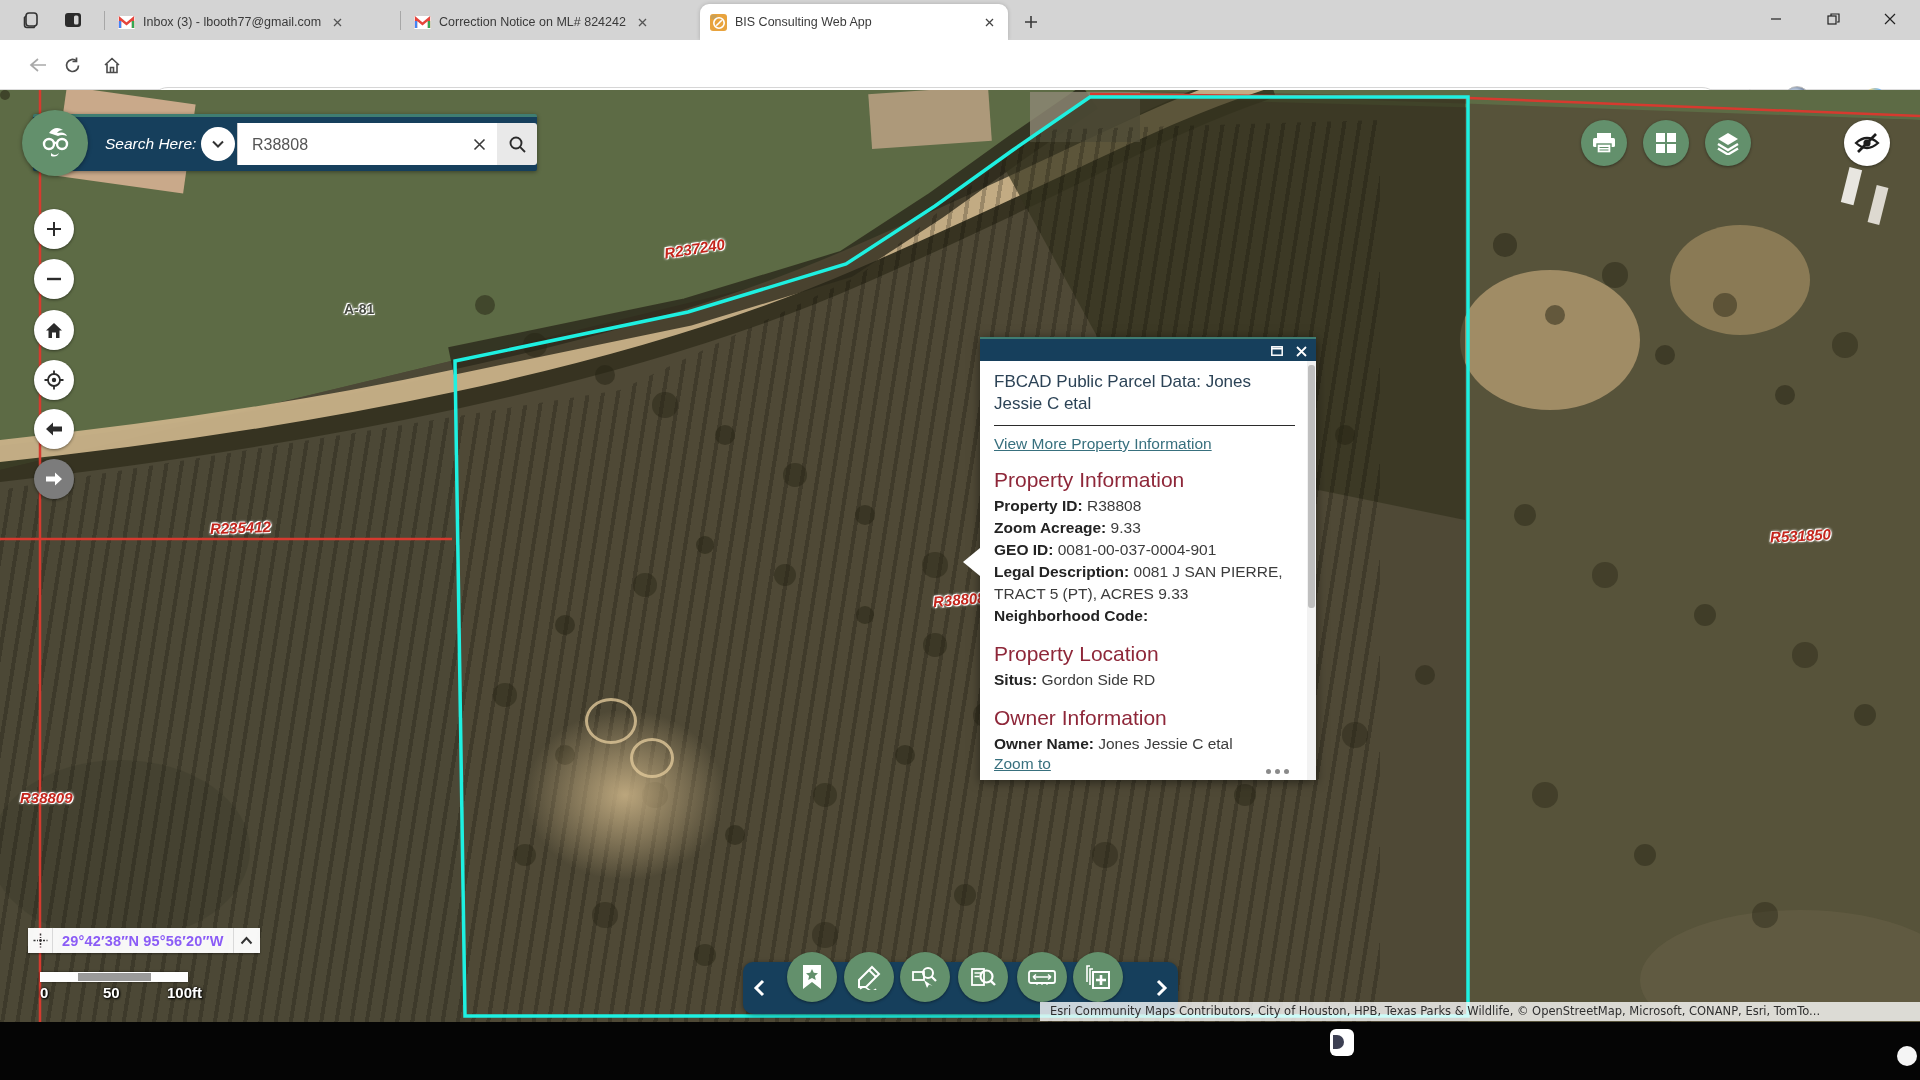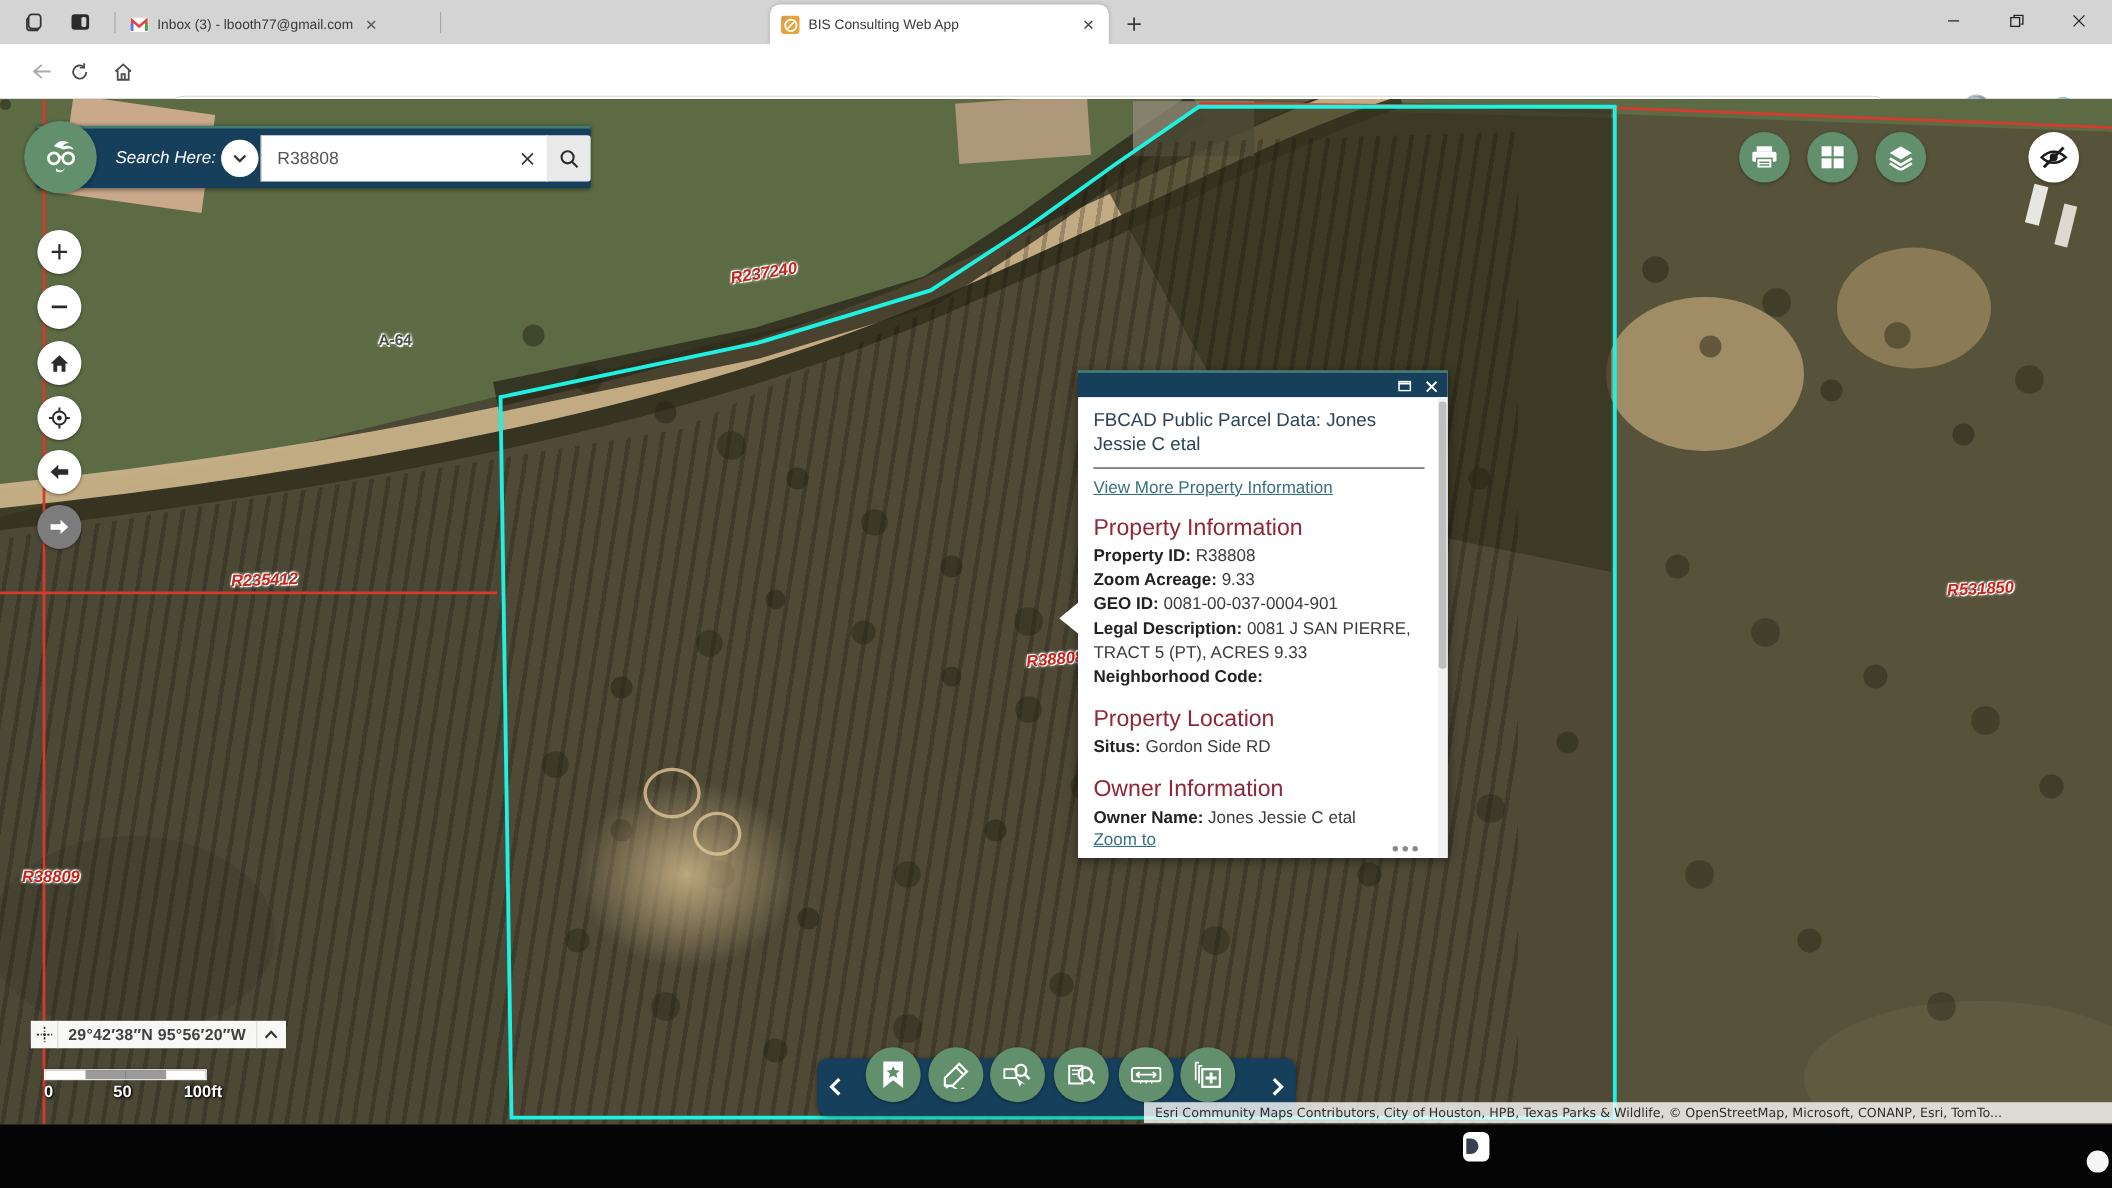--- a/index.html
+++ b/index.html
@@ -88,21 +88,21 @@
   .dots3{position:absolute;right:18px;bottom:6px;display:flex;gap:4px;}
   .dots3 i{width:5px;height:5px;border-radius:50%;background:#8a8a8a;}
   .pscroll{position:absolute;right:0;top:24px;bottom:0;width:9px;background:#f2f2f2;}
   .pthumb{position:absolute;left:1px;top:4px;width:7px;height:243px;background:#bfbfbf;border-radius:3px;}
   
   .navbar{position:absolute;left:743px;top:962px;width:435px;height:52px;background:#163f5c;border-radius:10px;box-shadow:0 1px 5px rgba(0,0,0,.4);}
   .nb-chev{position:absolute;top:14px;width:24px;height:24px;display:flex;align-items:center;justify-content:center;}
   .nb-btn{position:absolute;top:952px;width:50px;height:50px;border-radius:50%;background:#63906c;box-shadow:0 1px 3px rgba(0,0,0,.4);display:flex;align-items:center;justify-content:center;}
   .coords{position:absolute;left:28px;top:928px;height:25px;background:rgba(255,255,255,.96);display:flex;align-items:center;box-shadow:0 1px 2px rgba(0,0,0,.4);}
   .coords .box{width:24px;height:25px;display:flex;align-items:center;justify-content:center;border-right:1px solid #d9d9d9;}
-  .coords .txt{padding:0 9px;font-size:14.5px;font-weight:bold;color:#404040;letter-spacing:.2px;}
+  .coords .txt{padding:0 9px;font-size:14.5px;font-weight:bold;color:#8b5cf6;letter-spacing:.2px;}
   .coords .chev{width:26px;height:25px;display:flex;align-items:center;justify-content:center;border-left:1px solid #d9d9d9;}
   .scalebar{position:absolute;left:40px;top:972px;width:148px;}
   .sb-bar{height:8px;border:1px solid #fff;display:flex;box-shadow:0 0 2px rgba(0,0,0,.6);}
   .sb-bar i{flex:1;} .sb-bar i:nth-child(1),.sb-bar i:nth-child(4){background:#fdfdfd;} .sb-bar i:nth-child(2),.sb-bar i:nth-child(3){background:#9a9a9a;}
   .sb-labels{position:relative;height:18px;margin-top:2px;font-size:15px;font-weight:bold;color:#fff;text-shadow:1px 1px 2px #000,0 0 3px #000;}
   .sb-labels .l0{position:absolute;left:0;} .sb-labels .l50{position:absolute;left:63px;} .sb-labels .l100{position:absolute;right:-14px;}
   .attrib{position:absolute;left:1040px;top:1002px;width:880px;height:19px;background:rgba(255,255,255,.78);overflow:hidden;}
   .attrib span{display:block;font-size:11.5px;color:#2f2f2f;line-height:19px;padding-left:10px;white-space:nowrap;font-family:"DejaVu Sans",sans-serif;}
   .bottom-strip{position:absolute;left:0;top:1022px;width:1920px;height:58px;background:#050505;}
   .corner-card{position:absolute;left:1330px;top:1029px;width:24px;height:27px;background:#fff;border-radius:6px;}
@@ -138,20 +138,34 @@
         </svg>
       <span class="tab-label">Inbox (3) - lbooth77@gmail.com</span>
       <span class="tab-close">
           <svg width="9" height="9" viewBox="0 0 9 9">
             <path d="M1 1 L8 8 M8 1 L1 8" stroke="#555" stroke-width="1.3"></path>
           </svg>
         </span>
     </div>
     <div class="tab-sep" style="left:400px;"></div>
 
+    <div class="tab inactive" style="left:404px;width:292px;">
+      <svg width="17" height="13" viewBox="0 0 17 13">
+          <rect x="0" y="0" width="17" height="13" rx="1.5" fill="#fff"></rect>
+          <path d="M2 12 V2.5 L8.5 8 L15 2.5 V12" fill="none" stroke="#e5453c" stroke-width="2.4"></path>
+          <path d="M2 12 V5" stroke="#4285f4" stroke-width="2.4"></path>
+          <path d="M15 12 V5" stroke="#34a853" stroke-width="2.4"></path>
+        </svg>
+      <span class="tab-label">Correction Notice on ML# 824242</span>
+      <span class="tab-close">
+          <svg width="9" height="9" viewBox="0 0 9 9">
+            <path d="M1 1 L8 8 M8 1 L1 8" stroke="#555" stroke-width="1.3"></path>
+          </svg>
+        </span>
+    </div>
 
     <div class="tab active" style="left:700px;width:308px;">
       <svg width="17" height="17" viewBox="0 0 17 17">
           <rect x="0" y="0" width="17" height="17" rx="3" fill="#e8a33d"></rect>
           <rect x="1" y="1" width="6" height="4" rx="1" fill="#caa055"></rect>
           <circle cx="9" cy="9" r="5.2" fill="none" stroke="#fff" stroke-width="1.6"></circle>
           <path d="M6.2 11.8 L9.3 8.7 M8.7 9.3 L11.8 6.2" stroke="#fff" stroke-width="1.6"></path>
         </svg>
       <span class="tab-label">BIS Consulting Web App</span>
       <span class="tab-close" style="margin-left:auto;">
@@ -271,21 +285,21 @@
     <div class="mring" style="left:630px;top:648px;width:38px;height:34px;"></div>
 
     <svg class="layer" width="1920" height="932" viewBox="0 0 1920 932">
       <path d="M40,0 V932" stroke="#d63a2f" stroke-width="2.5" fill="none"></path>
       <path d="M0,449 H452" stroke="#d63a2f" stroke-width="2.5" fill="none"></path>
       <path d="M1090,4 L1468,8 L1920,26" stroke="#d63a2f" stroke-width="2.5" fill="none"></path>
       <polygon points="455,271 688,222 846,174 935,116 1013,60 1090,7 1468,7 1468,926 465,926" fill="none" stroke="#1ef0e1" stroke-width="3.5"></polygon>
     </svg>
 
     <div class="parcel-label" style="left:664px;top:150px;transform:rotate(-9deg);">R237240</div>
-    <div class="abs-label" style="left:344px;top:211px;">A-64</div>
+    <div class="abs-label" style="left:344px;top:211px;">A-81</div>
     <div class="parcel-label" style="left:210px;top:429px;transform:rotate(-2deg);">R235412</div>
     <div class="parcel-label" style="left:933px;top:501px;transform:rotate(-5deg);">R38808</div>
     <div class="parcel-label" style="left:1770px;top:437px;transform:rotate(-3deg);">R531850</div>
     <div class="parcel-label" style="left:20px;top:699px;">R38809</div>
   </div>
 
   <div class="searchbar">
     <span class="search-label">Search Here:</span>
     <span class="dd-circle">
       <svg width="12" height="8" viewBox="0 0 12 8">

